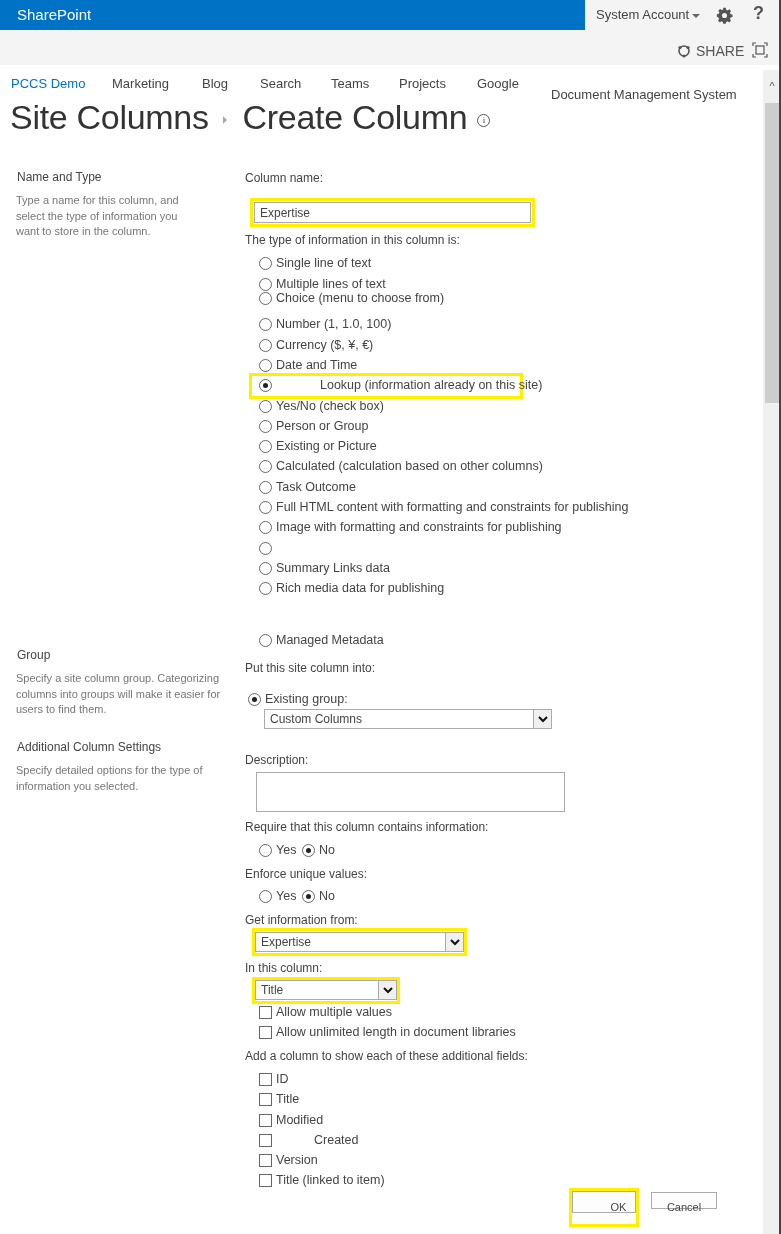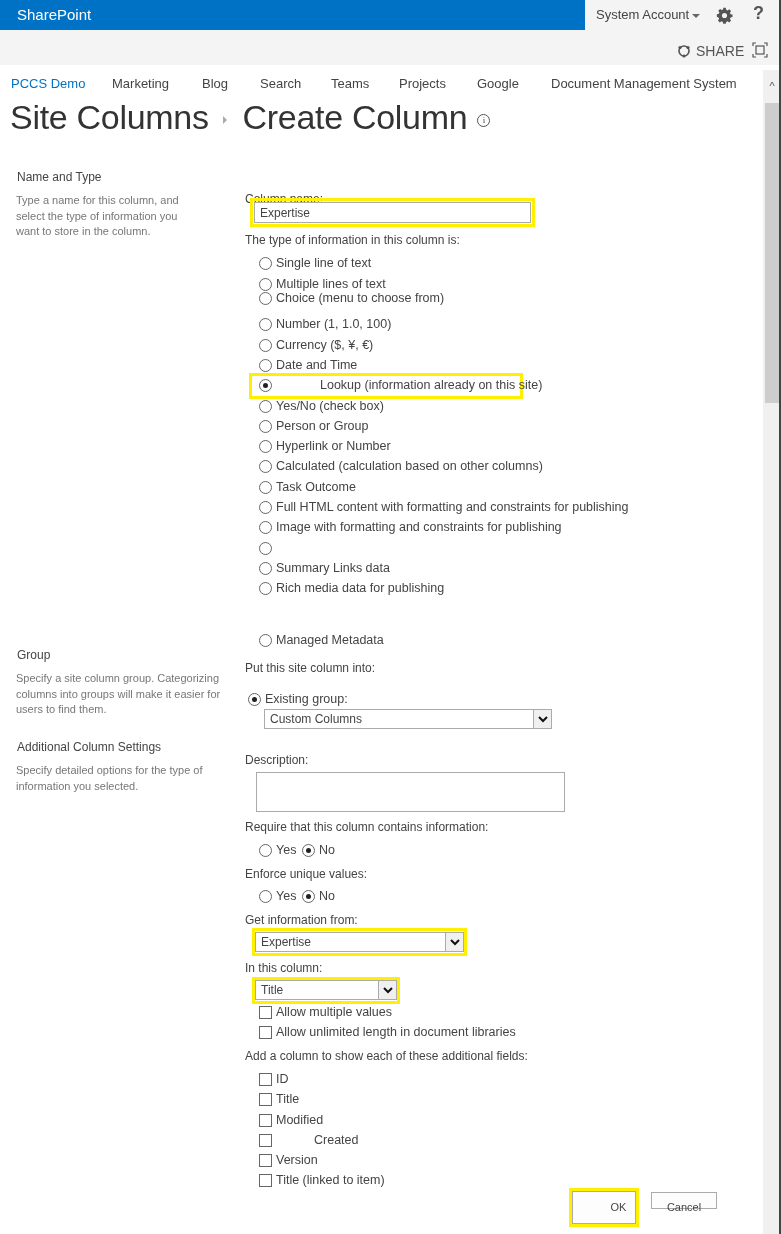--- a/index.html
+++ b/index.html
@@ -83,21 +83,21 @@
 </div>
 
 <nav class="topnav">
   <a class="active" style="left:0;">PCCS Demo</a>
   <a style="left:101px;">Marketing</a>
   <a style="left:191px;">Blog</a>
   <a style="left:249px;">Search</a>
   <a style="left:320px;">Teams</a>
   <a style="left:388px;">Projects</a>
   <a style="left:466px;">Google</a>
-  <a style="left:540px;">Document Management System</a>
+  <a style="left:540px;margin-top:11px;">Document Management System</a>
 </nav>
 
 <div class="title">
   <span>Site Columns</span><span class="sep"></span><span>Create Column</span><span class="info-icon">i</span>
 </div>
 
 <div class="scrollbar">
   <div class="scroll-up">^</div>
   <div class="scroll-thumb"></div>
 </div>
@@ -105,21 +105,21 @@
 
 <div class="sec-title" style="top:170px;">Name and Type</div>
 <div class="sec-desc" style="top:193px;width:185px;">Type a name for this column, and select the type of information you want to store in the column.</div>
 
 <div class="sec-title" style="top:648px;">Group</div>
 <div class="sec-desc" style="top:671px;width:205px;">Specify a site column group. Categorizing columns into groups will make it easier for users to find them.</div>
 
 <div class="sec-title" style="top:740px;">Additional Column Settings</div>
 <div class="sec-desc" style="top:763px;width:195px;">Specify detailed options for the type of information you selected.</div>
 
-<div class="label" style="top:192px;text-align:right;">Column name:</div>
+<div class="label" style="top:171px;text-align:right;">Column name:</div>
 <div class="hl" style="left:250px;top:198px;width:285px;height:29px;"></div>
 <div class="input" style="left:254px;top:202px;width:277px;height:21px;">Expertise</div>
 
 <div class="label" style="top:233px;">The type of information in this column is:</div>
 
 <div class="hl" style="left:249px;top:373px;width:274px;height:26px;"></div>
 
 <div>
   <label class="radio-row" style="top:254px;">
       <span class="radio"></span>
@@ -152,21 +152,21 @@
   <label class="radio-row" style="top:397px;">
       <span class="radio"></span>
       <span>Yes/No (check box)</span>
     </label>
   <label class="radio-row" style="top:417px;">
       <span class="radio"></span>
       <span>Person or Group</span>
     </label>
   <label class="radio-row" style="top:437px;">
       <span class="radio"></span>
-      <span>Hyperlink or Number</span>
+      <span>Existing or Picture</span>
     </label>
   <label class="radio-row" style="top:457px;">
       <span class="radio"></span>
       <span>Calculated (calculation based on other columns)</span>
     </label>
   <label class="radio-row" style="top:478px;">
       <span class="radio"></span>
       <span>Task Outcome</span>
     </label>
   <label class="radio-row" style="top:498px;">
@@ -284,14 +284,14 @@
       <span class="checkbox"></span>
       <span>Version</span>
     </label>
   <label class="radio-row" style="top:1171px;">
       <span class="checkbox"></span>
       <span>Title (linked to item)</span>
     </label>
 </div>
 
 <div class="hl" style="left:569px;top:1188px;width:70px;height:39px;"></div>
-<div class="btn" style="left:572px;top:1191px;width:64px;height:33px;line-height:31px;padding-left:29px;">OK</div>
+<div class="btn" style="left:572px;top:1191px;width:64px;height:22px;line-height:31px;padding-left:29px;">OK</div>
 <div class="btn" style="left:651px;top:1192px;width:66px;height:17px;line-height:29px;">Cancel</div>
 
 </body></html>

